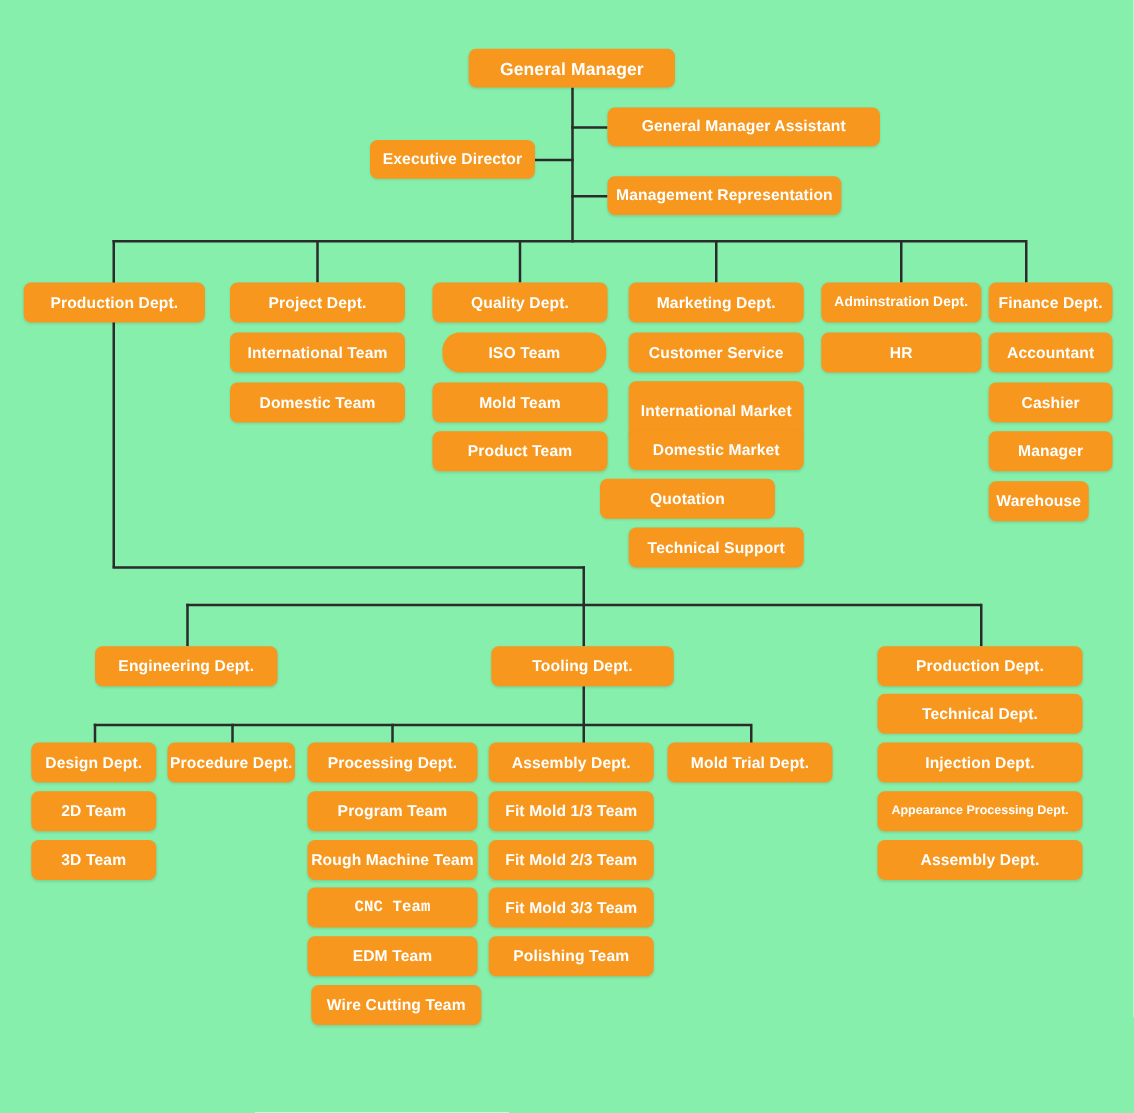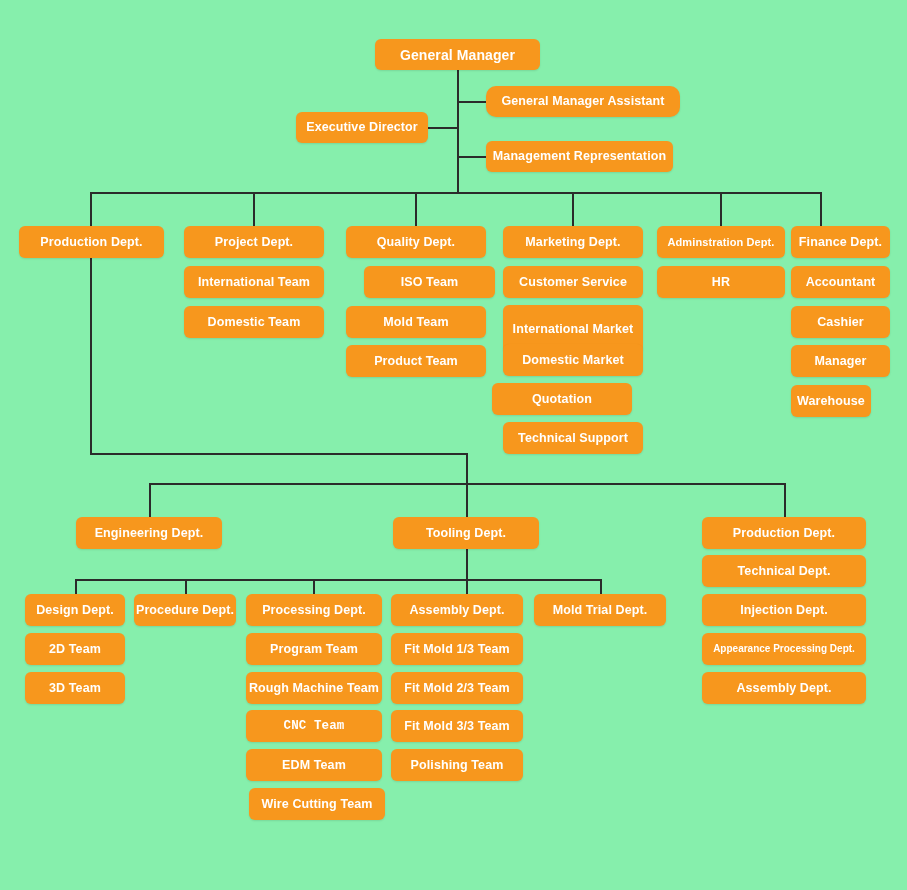--- a/index.html
+++ b/index.html
@@ -92,42 +92,42 @@
   <div class="line h" style="left:75px; top:579px; width:525px;"></div>
   <div class="line v" style="left:75px; top:579px; height:28px;"></div>
   <div class="line v" style="left:185px; top:579px; height:28px;"></div>
   <div class="line v" style="left:313px; top:579px; height:28px;"></div>
   <div class="line v" style="left:600px; top:579px; height:28px;"></div>
 
   <div class="line v" style="left:466px; top:549px; height:58px;"></div>
 
   <div class="node root" style="left:375px; top:39px; width:165px; height:31px;">General Manager</div>
 
-  <div class="node" style="left:486px; top:86px; width:194px; height:31px;border-radius:10px;">General Manager Assistant</div>
+  <div class="node" style="left:486px; top:86px; width:218px; height:31px;">General Manager Assistant</div>
   <div class="node" style="left:296px; top:112px; width:132px; height:31px;">Executive Director</div>
   <div class="node" style="left:486px; top:141px; width:187px; height:31px;">Management Representation</div>
 
   <div class="node" style="left:19px; top:226px; width:145px; height:32px;">Production Dept.</div>
   <div class="node" style="left:184px; top:226px; width:140px; height:32px;">Project Dept.</div>
   <div class="node" style="left:346px; top:226px; width:140px; height:32px;">Quality Dept.</div>
   <div class="node" style="left:503px; top:226px; width:140px; height:32px;">Marketing Dept.</div>
   <div class="node xsmall" style="left:657px; top:226px; width:128px; height:32px;">Adminstration Dept.</div>
   <div class="node" style="left:791px; top:226px; width:99px; height:32px;">Finance Dept.</div>
 
   <div class="node" style="left:184px; top:266px; width:140px; height:32px;">International Team</div>
   <div class="node" style="left:184px; top:306px; width:140px; height:32px;">Domestic Team</div>
 
-  <div class="node" style="left:364px; top:266px; width:131px; height:32px;">ISO Team</div>
+  <div class="node" style="left:354px; top:266px; width:131px; height:32px;border-radius:14px;">ISO Team</div>
   <div class="node" style="left:346px; top:306px; width:140px; height:32px;">Mold Team</div>
   <div class="node" style="left:346px; top:345px; width:140px; height:32px;">Product Team</div>
 
   <div class="node" style="left:503px; top:266px; width:140px; height:32px;">Customer Service</div>
   <div class="node" style="left:503px; top:305px; width:140px; height:48px;">International Market</div>
   <div class="node" style="left:503px; top:344px; width:140px; height:32px;">Domestic Market</div>
-  <div class="node" style="left:492px; top:383px; width:140px; height:32px;">Quotation</div>
+  <div class="node" style="left:480px; top:383px; width:140px; height:32px;">Quotation</div>
   <div class="node" style="left:503px; top:422px; width:140px; height:32px;">Technical Support</div>
 
   <div class="node" style="left:657px; top:266px; width:128px; height:32px;">HR</div>
 
   <div class="node" style="left:791px; top:266px; width:99px; height:32px;">Accountant</div>
   <div class="node" style="left:791px; top:306px; width:99px; height:32px;">Cashier</div>
   <div class="node" style="left:791px; top:345px; width:99px; height:32px;">Manager</div>
   <div class="node" style="left:791px; top:385px; width:80px; height:32px;">Warehouse</div>
 
   <div class="node" style="left:76px; top:517px; width:146px; height:32px;">Engineering Dept.</div>

